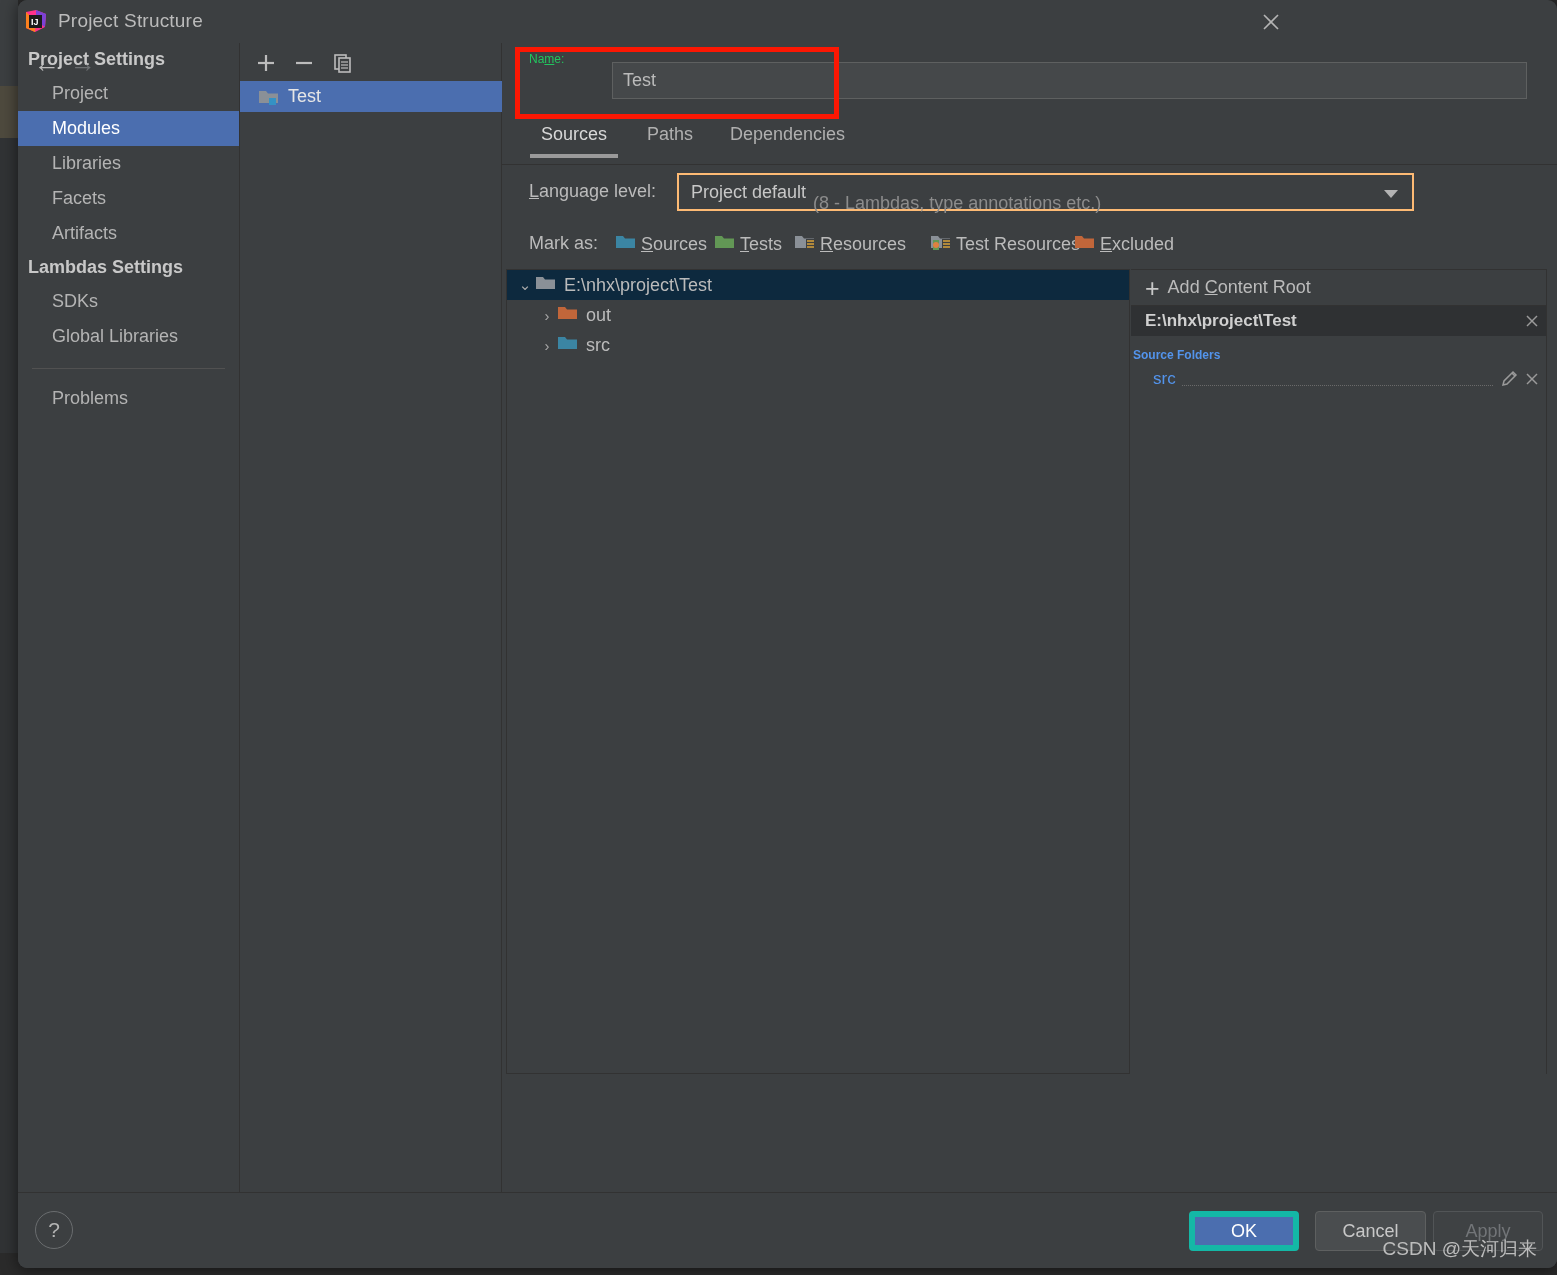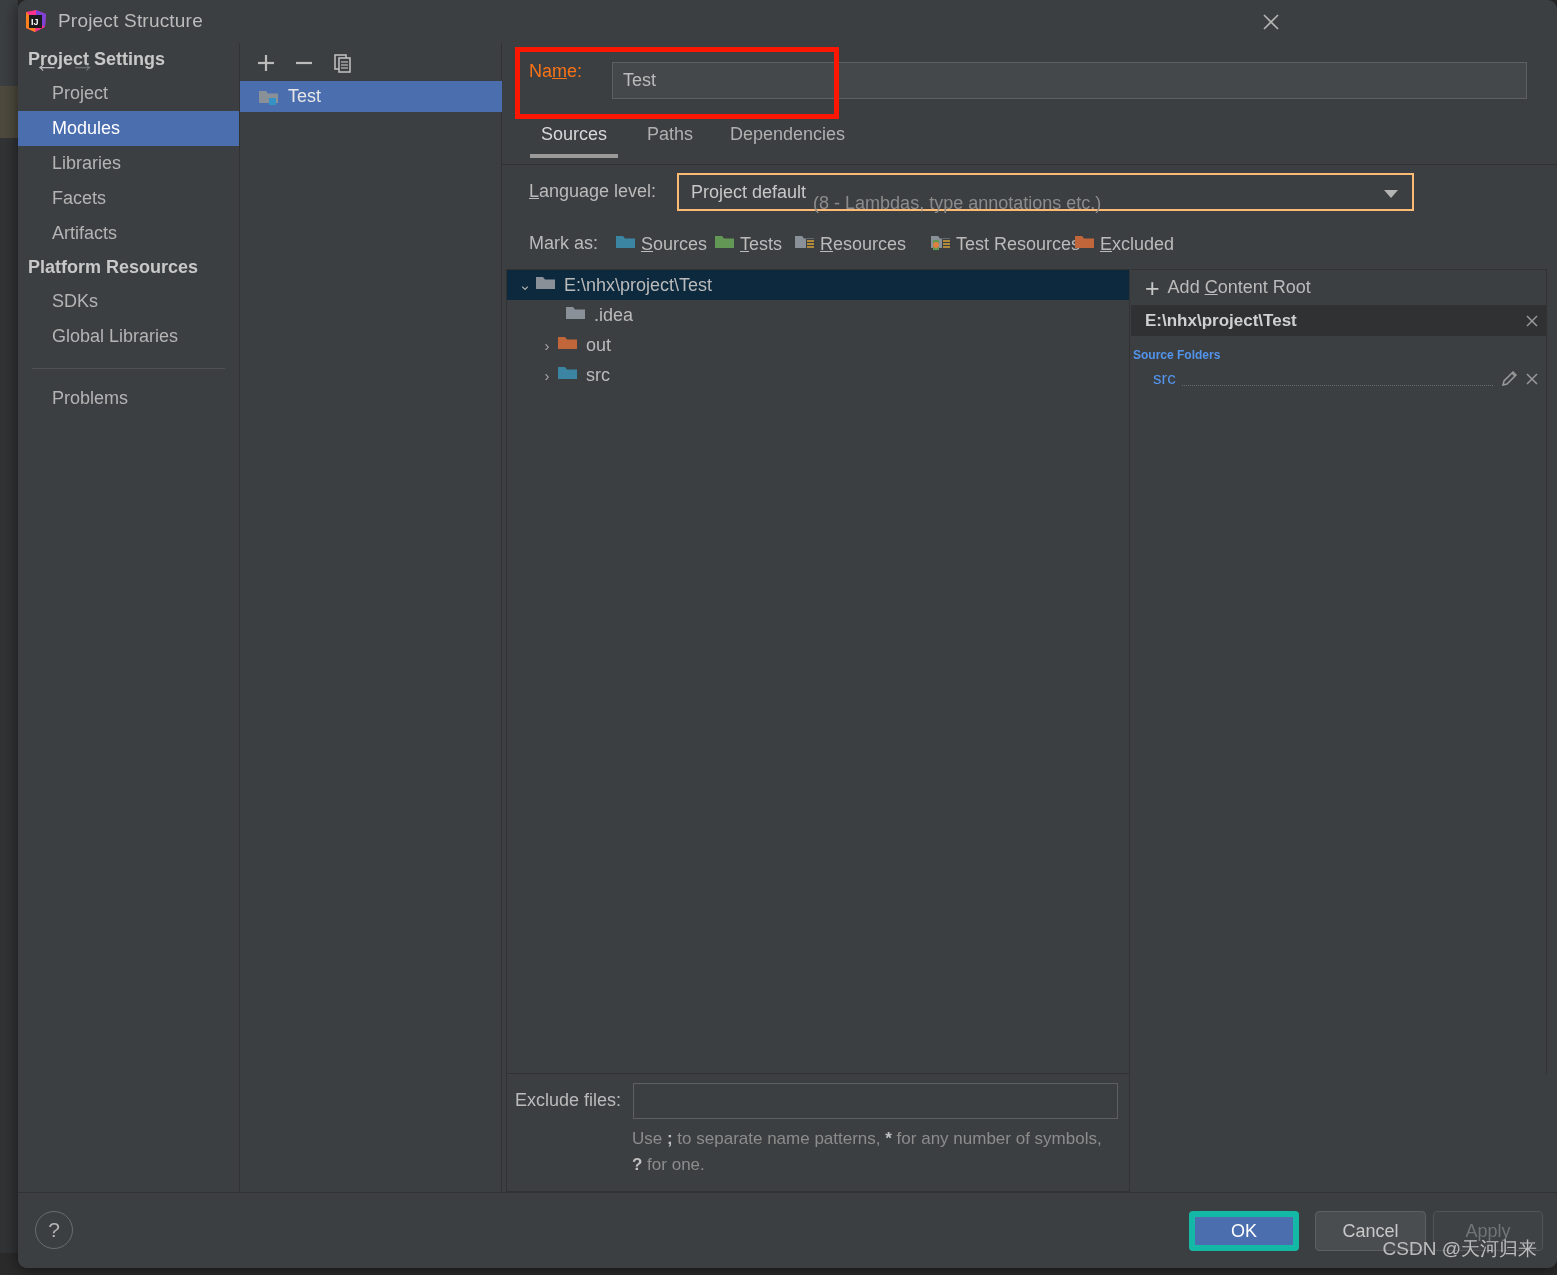--- a/index.html
+++ b/index.html
@@ -119,22 +119,22 @@
   #content {
     position: absolute; left: 484px; top: 43px; right: 0; bottom: 76px;
     background: #3c3f41;
   }
 
   
   #name-row {
     position: absolute; left: 0; top: 0; right: 0; height: 76px;
   }
   #name-label {
-    position: absolute; left: 27px; top: 18px;
-    font-size: 18px; color: #f97316;
+    position: absolute; left: 27px; top: 9px;
+    font-size: 12px; color: #22c55e;
   }
   #name-input {
     position: absolute; left: 110px; top: 19px; right: 30px; height: 37px;
     background: #45484a; border: 1px solid #5e6060;
     color: #bbbbbb; font-size: 18px;
     font-family: "Liberation Sans", sans-serif;
     padding: 0 10px;
   }
   #name-highlight {
     position: absolute; left: 13px; top: 4px; width: 324px; height: 72px;
@@ -345,21 +345,21 @@
       <div class="nav-arrow" id="nav-forward">→</div>
     </div>
 
     <div class="nav-group-title">Project Settings</div>
     <div class="nav-item">Project</div>
     <div class="nav-item selected">Modules</div>
     <div class="nav-item">Libraries</div>
     <div class="nav-item">Facets</div>
     <div class="nav-item">Artifacts</div>
 
-    <div class="nav-group-title">Platform Resources</div>
+    <div class="nav-group-title">Lambdas Settings</div>
     <div class="nav-item">SDKs</div>
     <div class="nav-item">Global Libraries</div>
 
     <div class="nav-sep"></div>
     <div class="nav-item">Problems</div>
   </div>
 
   <div id="modules-panel">
     <div id="modules-toolbar">
       <span class="tb-btn" id="tb-add">
@@ -484,29 +484,20 @@
         <div class="tree-row selected" style="padding-left:8px;">
           <span class="twisty">⌄</span>
           <span>
             <svg width="22" height="18" viewBox="0 0 22 18">
                 <path d="M1 3 h7 l2 2.5 h10 V15 H1 Z" fill="#8a9097"></path>
               </svg>
           </span>
           <span class="t-label">E:\nhx\project\Test</span>
         </div>
 
-        <div class="tree-row" style="padding-left:38px;">
-          <span class="twisty"></span>
-          <span>
-            <svg width="22" height="18" viewBox="0 0 22 18">
-                <path d="M1 3 h7 l2 2.5 h10 V15 H1 Z" fill="#8a9097"></path>
-              </svg>
-          </span>
-          <span class="t-label">.idea</span>
-        </div>
 
         <div class="tree-row" style="padding-left:30px;">
           <span class="twisty">›</span>
           <span>
             <svg width="22" height="18" viewBox="0 0 22 18">
                 <path d="M1 3 h7 l2 2.5 h10 V15 H1 Z" fill="#c1663a"></path>
               </svg>
           </span>
           <span class="t-label">out</span>
         </div>
@@ -553,27 +544,20 @@
             <svg width="22" height="22" viewBox="0 0 22 22">
               <line x1="6" y1="6" x2="16" y2="16" stroke="#9a9a9a" stroke-width="1.5"></line>
               <line x1="16" y1="6" x2="6" y2="16" stroke="#9a9a9a" stroke-width="1.5"></line>
             </svg>
           </span>
         </div>
       </div>
 
       <div id="right-scrollbar"></div>
 
-      <div id="exclude-area">
-        <span id="exclude-label">Exclude files:</span>
-        <input id="exclude-input" type="text" value="" style="">
-        <div id="exclude-hint">
-          <span>Use </span><b>;</b><span> to separate name patterns, </span><b>*</b><span> for any number of symbols, </span><b>?</b><span> for one.</span>
-        </div>
-      </div>
     </div>
   </div>
 
   <div id="buttonbar">
     <div id="help-button">?</div>
     <div class="dlg-btn" id="btn-ok">OK</div>
     <div class="dlg-btn" id="btn-cancel">Cancel</div>
     <div class="dlg-btn" id="btn-apply">Apply</div>
     <div id="watermark">CSDN @天河归来</div>
   </div>

